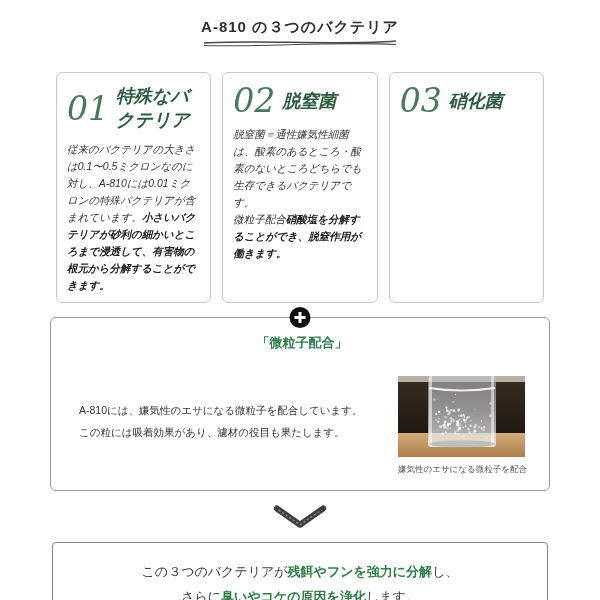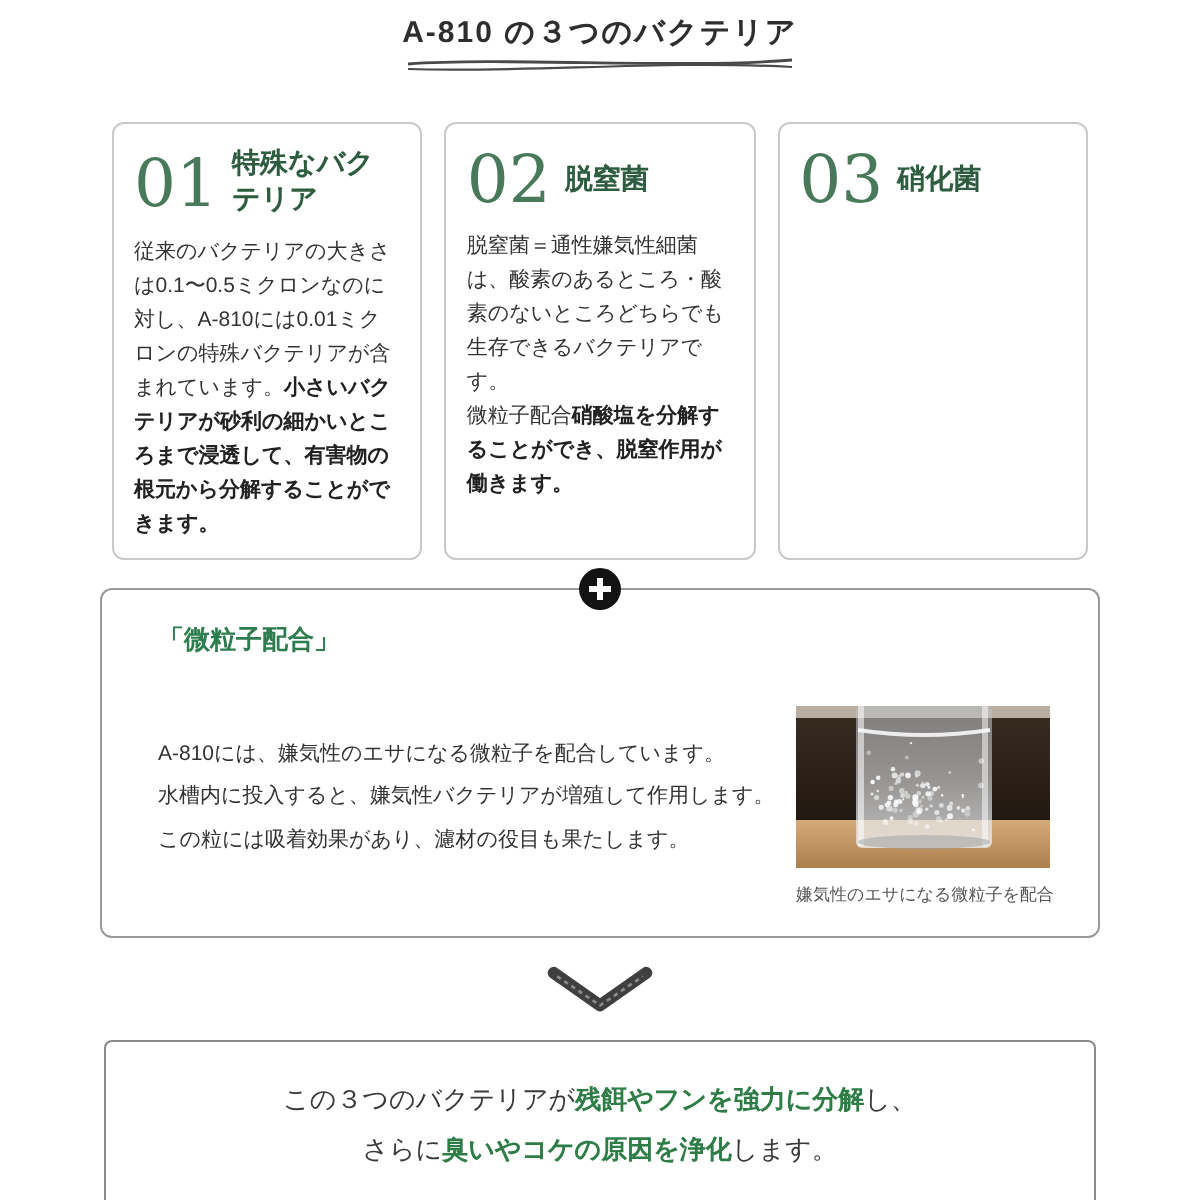--- a/index.html
+++ b/index.html
@@ -2,60 +2,60 @@
 <html><head>
 <meta charset="utf-8">
 <style>
   * { margin:0; padding:0; box-sizing:border-box; }
   html,body { background:#ffffff; }
   body {
     width:600px; height:600px; overflow:hidden;
     font-family:"Liberation Sans","DejaVu Sans",sans-serif;
     color:#333;
   }
-  .page { width:600px; height:600px; position:relative; padding-top:7px; }
+  .page { width:600px; height:600px; position:relative; padding-top:18px; }
 
   
   .page-title {
     text-align:center; font-size:15px; font-weight:bold; color:#2e2e2e;
     letter-spacing:1px;
   }
   .title-underline { display:block; margin:1px auto 0; }
 
   
   .cards {
     width:488px; margin:24px auto 0; display:flex; gap:11px; align-items:stretch;
   }
   .card {
     flex:1 1 0; border:1px solid #c9c9c9; border-radius:6px;
-    padding:9px 10px 8px; min-height:197px; background:#fff;
+    padding:9px 10px 8px; min-height:197px; background:#fff;font-style:italic;
   }
   .card-head { display:flex; align-items:center; gap:7px; margin:2px 0 9px; }
   .card-number {
     font-family:"DejaVu Serif","Liberation Serif",serif;
     font-size:33px; line-height:1; color:#47795a; font-weight:400;
   }
-  .card-heading { font-size:14px; font-weight:bold; color:#2d5c3f; }
+  .card-heading { font-size:18px; font-weight:bold; color:#2d5c3f; }
   .card-body { font-size:10.5px; line-height:1.62; color:#333; }
   .card-body strong { font-weight:bold; color:#222; }
 
   
   .particle-box {
     width:500px; margin:14px auto 0; position:relative;
     border:1px solid #9a9a9a; border-radius:6px; background:#fff;
     min-height:157px; padding:16px 24px 14px 28px;
   }
   .plus-icon {
     position:absolute; top:-11px; left:50%; transform:translateX(-50%);
     width:21px; height:21px; background:#121212; border-radius:50%;
   }
   .plus-icon::before { content:""; position:absolute; left:5px; top:9px; width:11px; height:3px; background:#fff; }
   .plus-icon::after  { content:""; position:absolute; left:9px; top:5px; width:3px; height:11px; background:#fff; }
   .particle-heading {
-    text-align:left; font-size:13px; font-weight:bold; color:#2e7d4f;
+    text-align:center; font-size:13px; font-weight:bold; color:#2e7d4f;
     margin-bottom:13px;
   }
   .particle-content { display:flex; justify-content:space-between; align-items:center; }
   .particle-text { font-size:10.5px; line-height:2.05; color:#333; padding-top:2px; }
   .particle-figure { width:127px;margin-top:11px; }
   .photo-caption { font-size:8.5px; color:#555; margin-top:3px; white-space:nowrap; }
 
   
   .chevron-wrap { text-align:center; margin-top:13px; height:30px; }
 
@@ -109,21 +109,20 @@
     </div>
 
   </div>
 
   <div class="particle-box">
     <span class="plus-icon"></span>
     <div class="particle-heading">「微粒子配合」</div>
     <div class="particle-content">
       <div class="particle-text">
         <div>A-810には、嫌気性のエサになる微粒子を配合しています。</div>
-        <div>水槽内に投入すると、嫌気性バクテリアが増殖して作用します。</div>
         <div>この粒には吸着効果があり、濾材の役目も果たします。</div>
       </div>
       <div class="particle-figure">
         <svg viewBox="0 0 127 81" width="127" height="81" aria-hidden="true">
           <defs>
             <linearGradient id="bgdark" x1="0" y1="0" x2="0" y2="1">
               <stop offset="0" stop-color="#3a2e22"></stop>
               <stop offset="1" stop-color="#170f0a"></stop>
             </linearGradient>
             <linearGradient id="wood" x1="0" y1="0" x2="0" y2="1">

